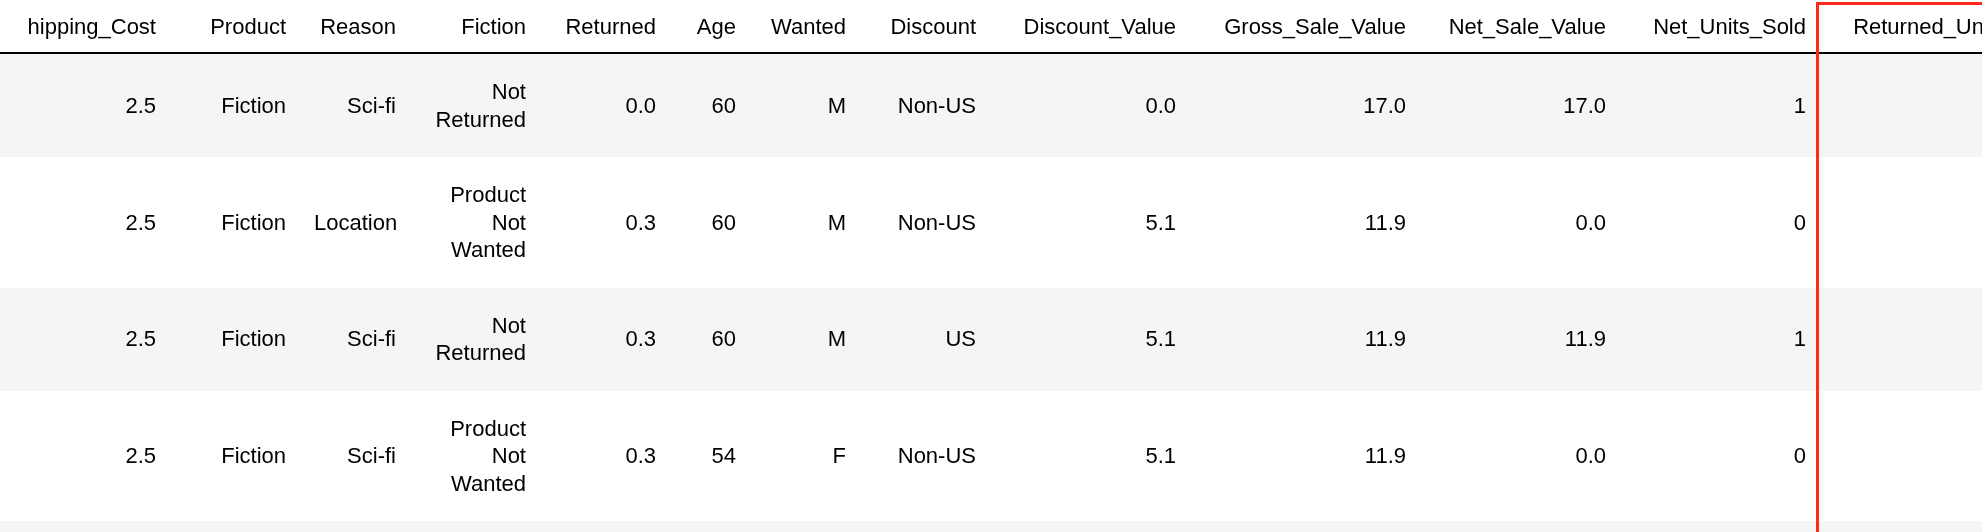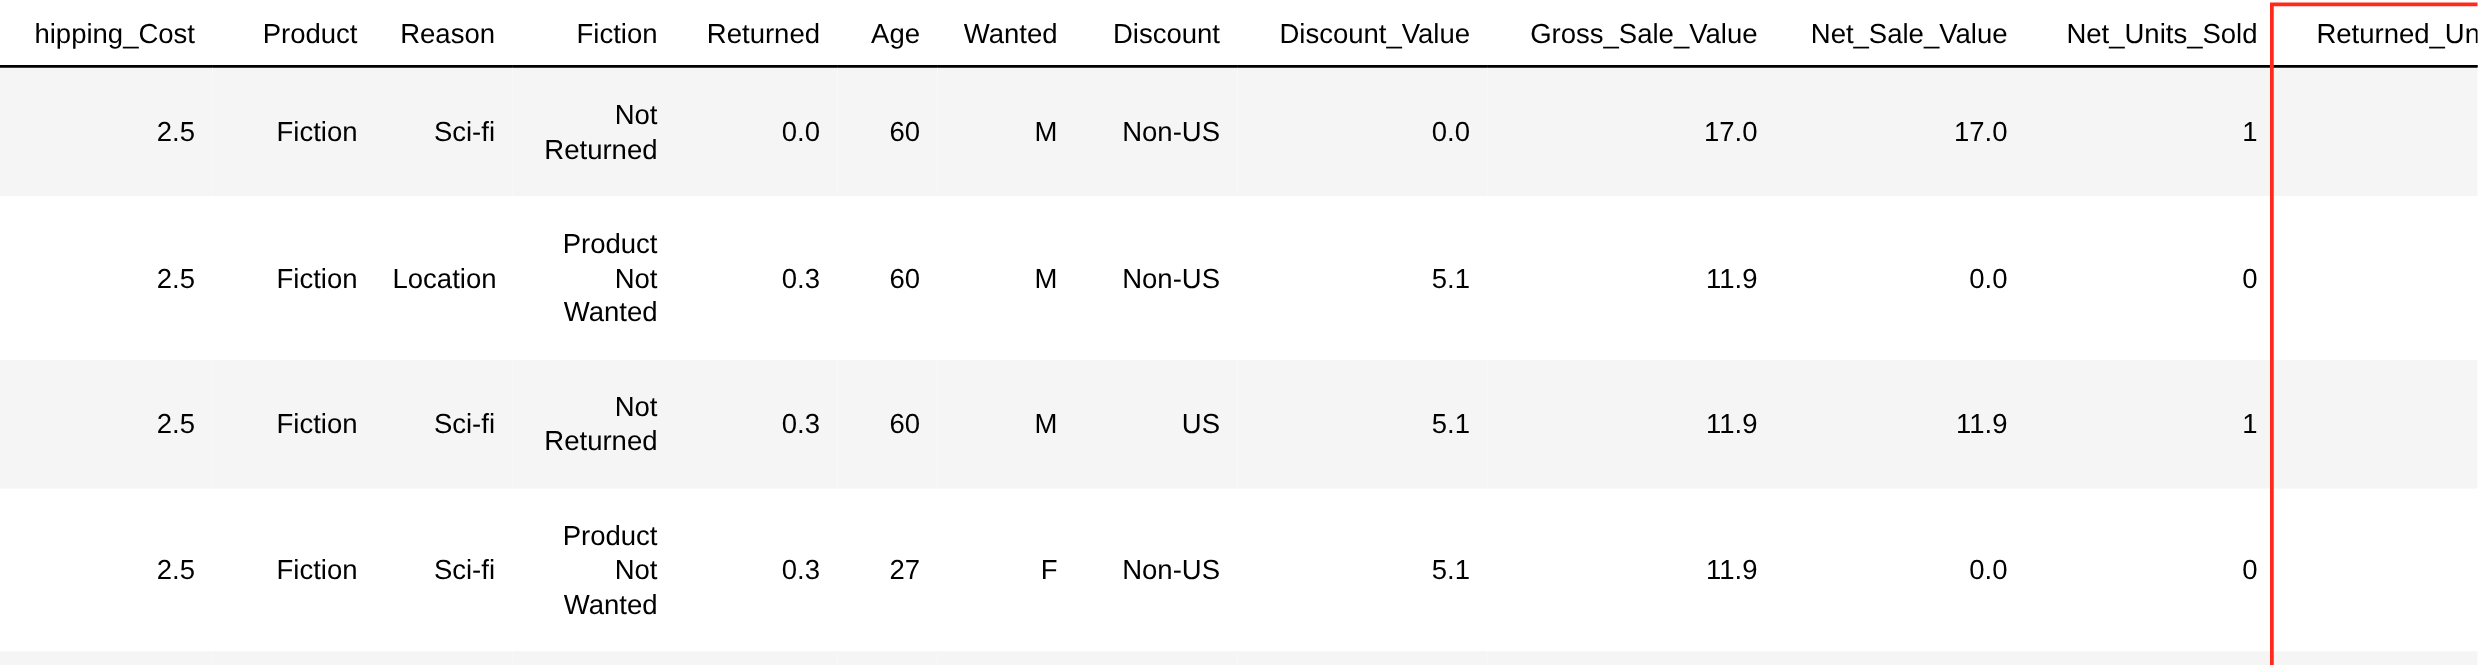--- a/index.html
+++ b/index.html
@@ -136,21 +136,21 @@
       <td>11.9</td>
       <td>1</td>
       <td>0</td>
     </tr>
     <tr>
       <td>2.5</td>
       <td>Fiction</td>
       <td>Sci-fi</td>
       <td>Product Not Wanted</td>
       <td>0.3</td>
-      <td>27</td>
+      <td>54</td>
       <td>F</td>
       <td>Non-US</td>
       <td>5.1</td>
       <td>11.9</td>
       <td>0.0</td>
       <td>0</td>
       <td>1</td>
     </tr>
     <tr>
       <td>2.5</td>

